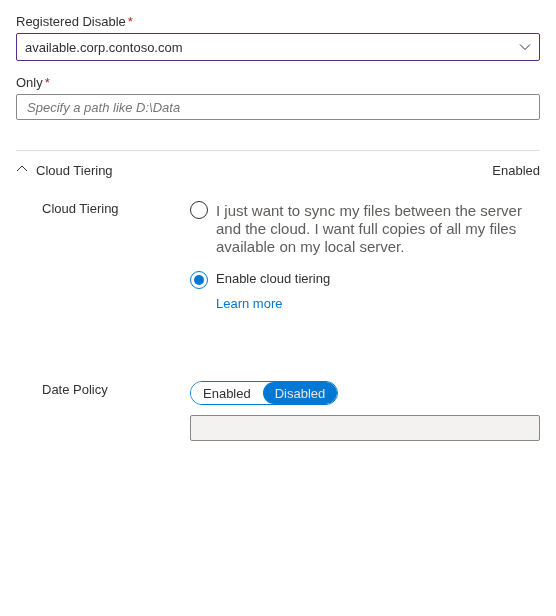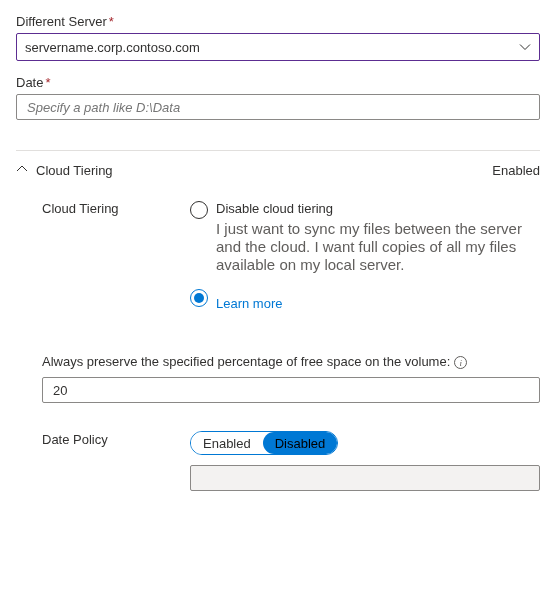--- a/index.html
+++ b/index.html
@@ -131,44 +131,44 @@
     height: 24px;
     margin-bottom: 10px;
   }
   .toggle-seg > div {
     padding: 0 12px;
     display: flex;
     align-items: center;
     font-size: 13px;
   }
   .toggle-seg .off { background: #fff; color: #323130; }
-  .toggle-seg .on  { background: #0078d4; color: #000000; border-radius: 12px; }
+  .toggle-seg .on  { background: #0078d4; color: #e5e5e5; border-radius: 12px; }
   .chev svg { display: block; }
 </style>
 </head>
 <body>
 
 
 
 
 <div class="field-label">
-  <span>Different Server</span><span class="req">*</span>
+  <span>Registered Disable</span><span class="req">*</span>
 </div>
 <div class="select-wrap">
-  <span>servername.corp.contoso.com</span>
+  <span>available.corp.contoso.com</span>
   <span class="chev">
     <svg width="12" height="12" viewBox="0 0 12 12">
         <path d="M1 3.5 L6 8.5 L11 3.5" stroke="#323130" stroke-width="1" fill="none"></path>
       </svg>
   </span>
 </div>
 
 
 <div class="field-label">
-  <span>Date</span><span class="req">*</span>
+  <span>Only</span><span class="req">*</span>
 </div>
 <input class="text-input" type="text" style="margin-bottom: 4px;" placeholder="Specify a path like D:\Data">
 
 
 <div class="section-header">
   <div class="left">
     <span>
       <svg width="12" height="12" viewBox="0 0 12 12">
           <path d="M1 8 L6 3 L11 8" stroke="#323130" stroke-width="1" fill="none"></path>
         </svg>
@@ -179,42 +179,36 @@
 </div>
 
 <div class="section-body">
 
   <div class="form-row">
     <div class="label-col">Cloud Tiering</div>
     <div class="control-col">
       <div class="radio-row">
         <div class="radio-outer"></div>
         <div>
-          <div class="radio-title">Disable cloud tiering</div>
           <div class="radio-desc">I just want to sync my files between the server and the cloud. I want full copies of all my files available on my local server.</div>
         </div>
       </div>
       <div class="radio-row">
         <div class="radio-outer sel">
             <div class="radio-inner"></div>
           </div>
         <div>
+          <div class="radio-title">Enable cloud tiering</div>
           <span class="link">Learn more</span>
         </div>
       </div>
     </div>
   </div>
 
   <div class="form-row">
-    <div class="control-col">
-      <div class="help-text">
-        <span>Always preserve the specified percentage of free space on the volume:</span><span class="info-icon">i</span>
-      </div>
-      <input class="text-input" type="text" value="20" style="">
-    </div>
   </div>
 
   <div class="form-row" style="margin-bottom:0;">
     <div class="label-col">Date Policy</div>
     <div class="control-col">
       <div class="toggle-seg">
         <div class="off">Enabled</div>
         <div class="on">Disabled</div>
       </div>
       <input class="text-input" type="text" disabled="" value="" style="">

